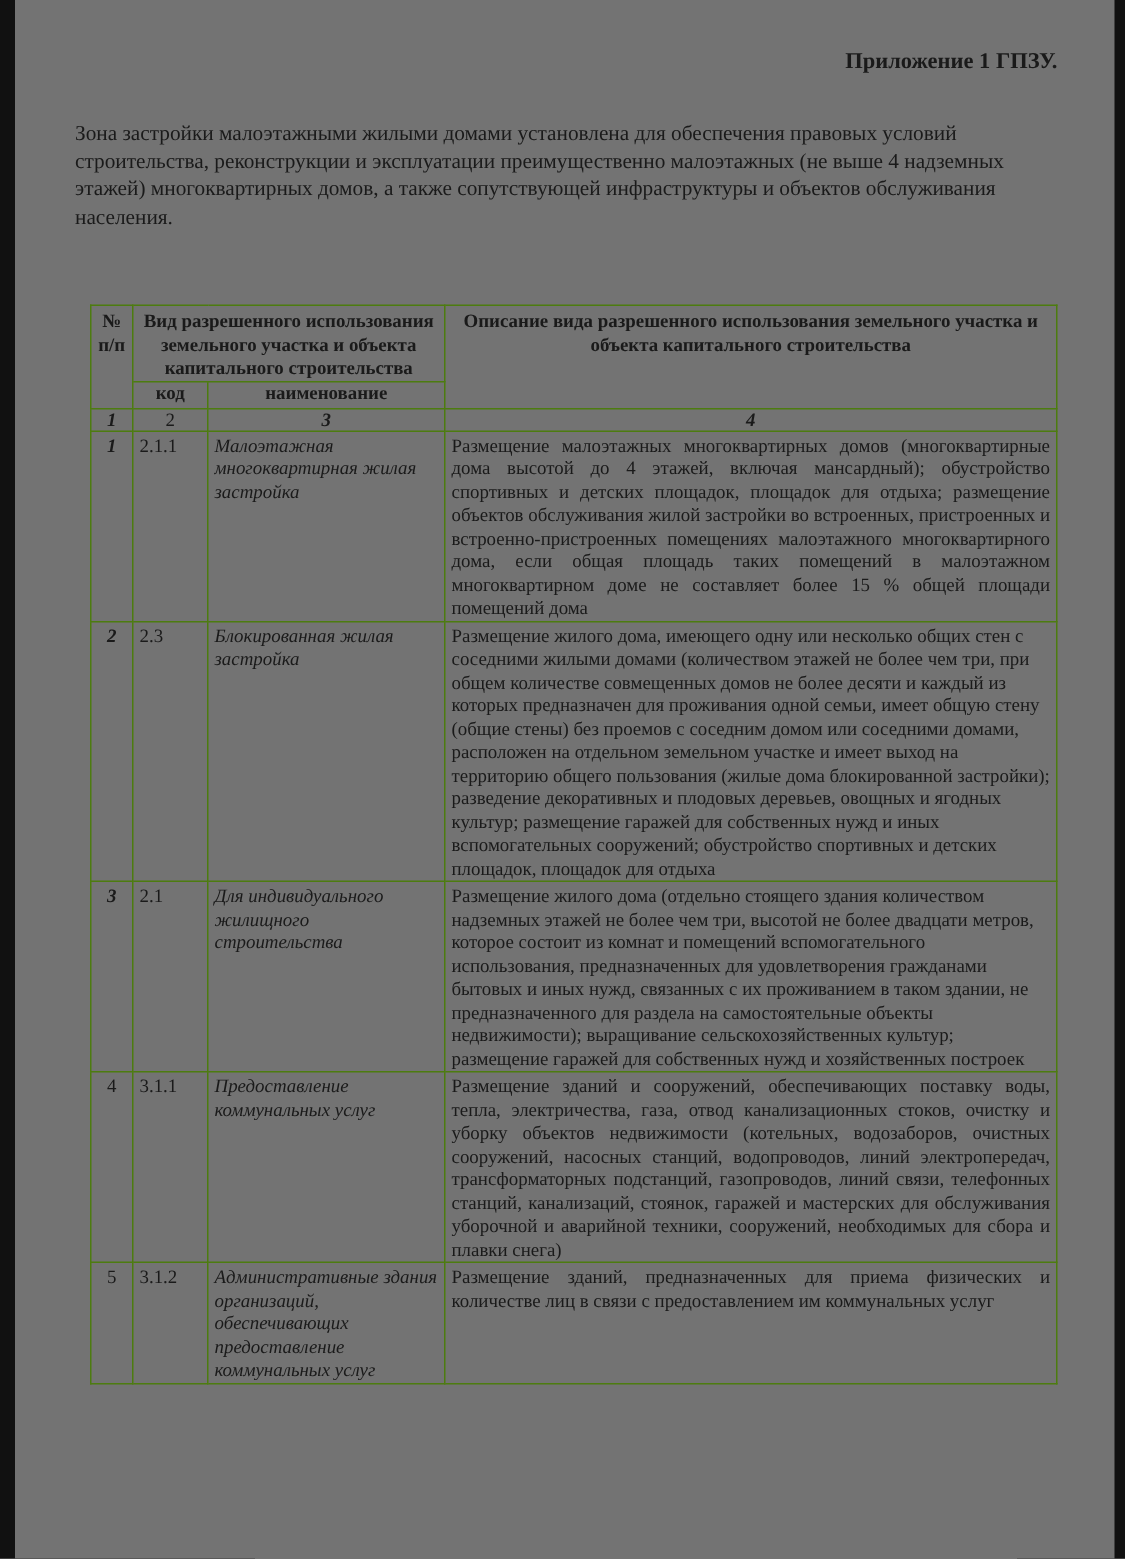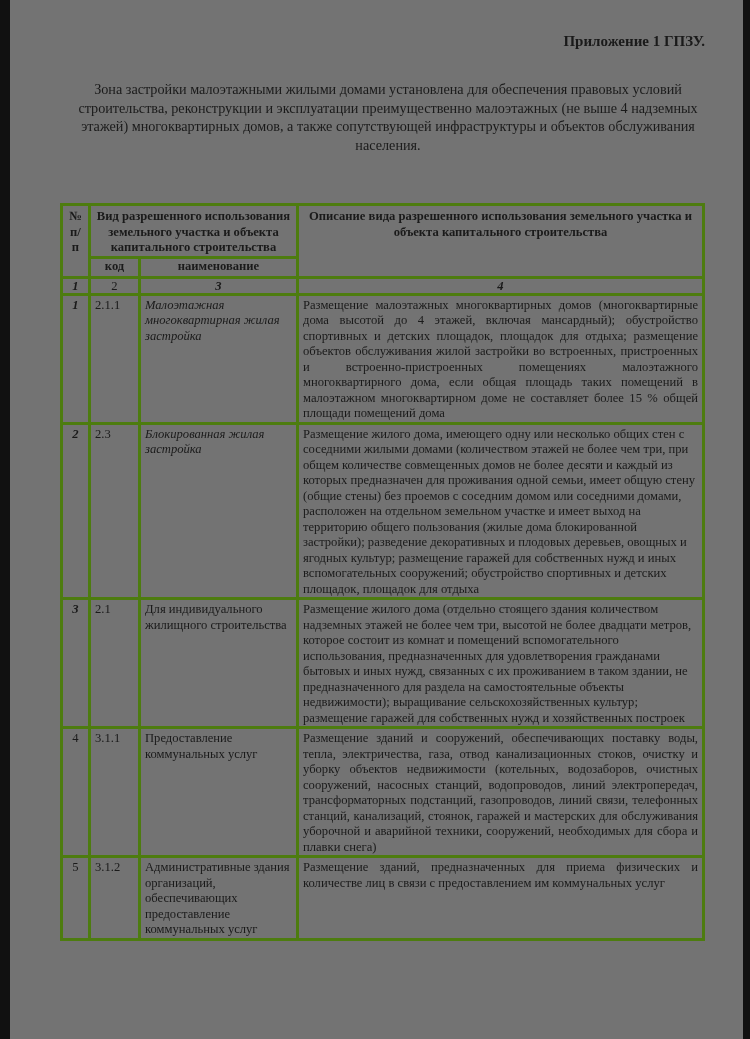--- a/index.html
+++ b/index.html
@@ -1,35 +1,35 @@
 <!DOCTYPE html>
 <html><head>
 <meta charset="utf-8">
 <style>
   html, body { margin:0; padding:0; }
   body { width:750px; height:1039px; background:#111; position:relative; overflow:hidden;
          font-family:"Liberation Serif", "DejaVu Serif", serif; color:#1a1a1a; }
   .page { position:absolute; left:10px; top:0; width:733px; height:1039px; background:#737373; }
   .appendix { position:absolute; right:38px; top:33px; font-weight:bold; font-size:15px; }
   .zone-title { position:absolute; left:0; width:100%; top:58px; text-align:center; font-weight:bold; font-size:14.5px; }
-  .intro { position:absolute; left:60px; width:636px; top:80px; text-align:center; font-size:14.2px; line-height:18.5px; }
+  .intro { position:absolute; left:40px; width:636px; top:80px; text-align:left; font-size:14.2px; line-height:18.5px; }
   .list-title { position:absolute; left:70px; width:600px; top:161px; text-align:center; font-weight:bold; font-size:14.5px; line-height:18px; }
   table { position:absolute; left:60px; top:203px; width:645px; border-collapse:collapse; table-layout:fixed;
           font-size:12.6px; line-height:15.5px; }
-  td, th { border:3px solid #4d7c0f; vertical-align:top; padding:0 4px;margin-top:48px; }
+  td, th { border:1px solid #4d7c0f; vertical-align:top; padding:0 4px;margin-top:48px; }
   th { font-weight:bold; text-align:center; font-size:12.6px; }
   .c1 { width:28px; } .c2 { width:50px; } .c3 { width:158px; } .c4 { width:auto; }
   .h-top th { padding-top:3px; }
   .numrow td { text-align:center; font-style:italic; height:14px; line-height:14px; }
   .numrow td.plain { font-style:normal; }
   .numrow td.bi { font-weight:bold; }
   td.num { text-align:center; padding-top:2px; }
   td.num.bi { font-weight:bold; font-style:italic; }
   td.code { padding-top:2px; }
-  td.name { padding-top:2px; }
+  td.name { padding-top:2px;font-style:italic; }
   td.name.bi { font-weight:normal; font-style:italic; }
   td.desc { padding-top:2px; }
   td.desc.just { text-align:justify; text-align-last:left; }
 </style>
 </head>
 <body>
 
 <div class="page">
   <div class="appendix">Приложение 1 ГПЗУ.</div>
   <div class="intro">Зона застройки малоэтажными жилыми домами установлена для обеспечения правовых условий строительства, реконструкции и эксплуатации преимущественно малоэтажных (не выше 4 надземных этажей) многоквартирных домов, а также сопутствующей инфраструктуры и объектов обслуживания населения.</div>

